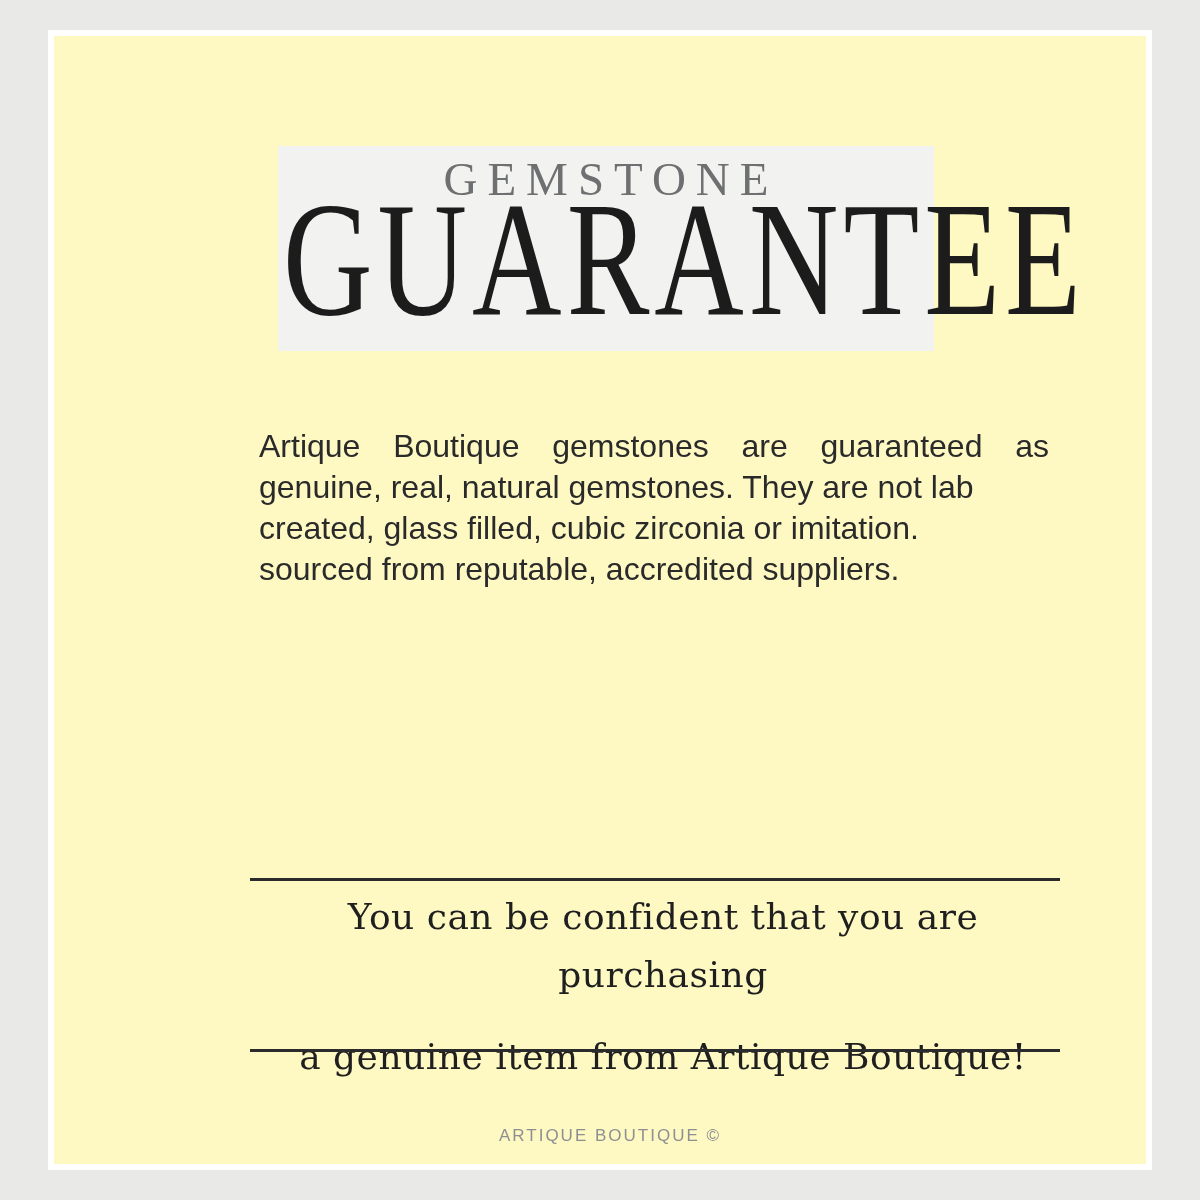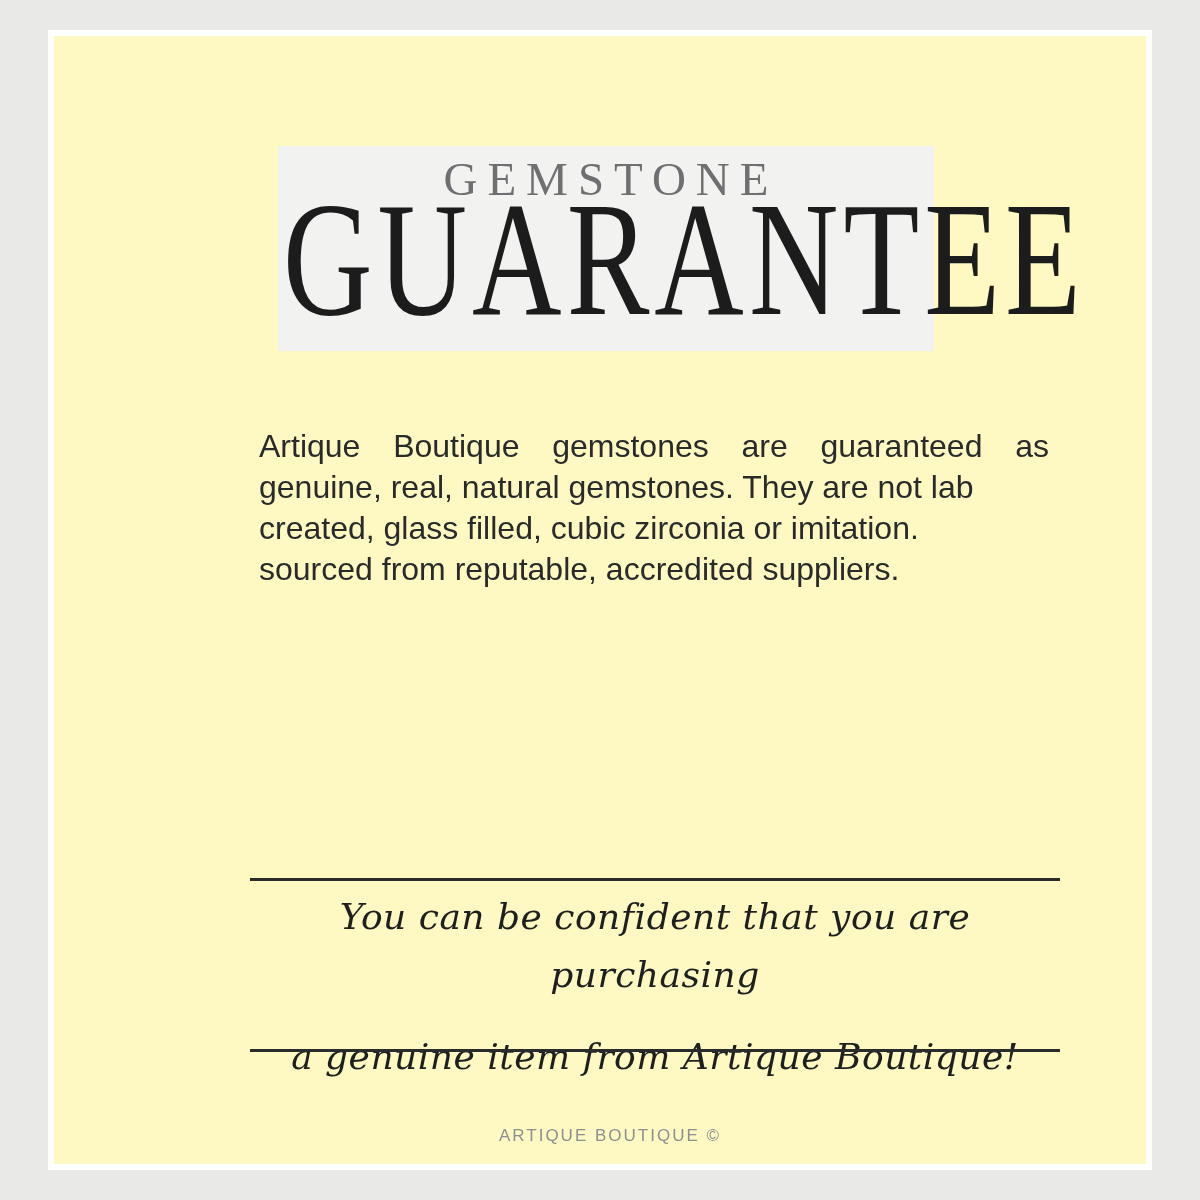--- a/index.html
+++ b/index.html
@@ -98,26 +98,25 @@
     left: 196px;
     width: 810px;
     height: 3px;
     background: #2b2b2b;
   }
   .rule-top { top: 842px; }
   .rule-bottom { top: 1013px; }
 
   .script {
     position: absolute;
-    left: 196px;
+    left: 204px;
     top: 852px;
     width: 810px;
     text-align: center;
     font-family: "DejaVu Serif", serif;
-    font-style: italic;
     color: #1f1f1f;
   }
   .script-line-1 {
     font-size: 36px;
     letter-spacing: 0.5px;
     line-height: 58px;
   }
   .script-line-2 {
     font-size: 36px;
     letter-spacing: 0.5px;

